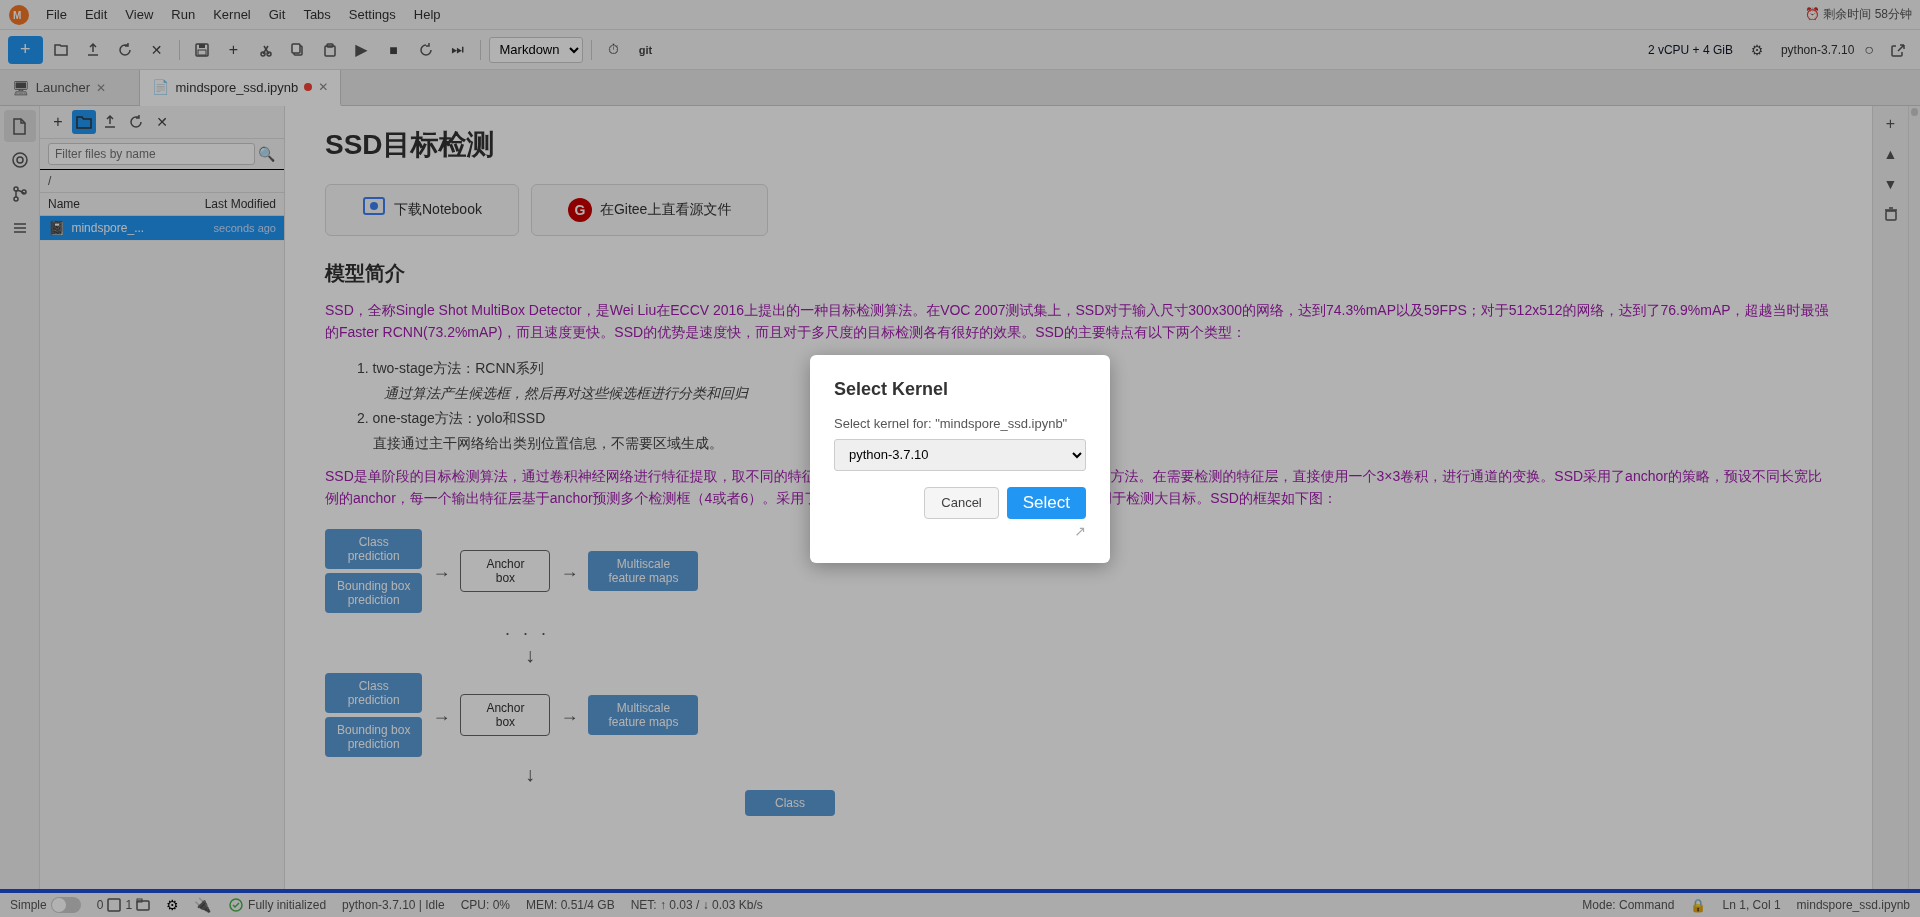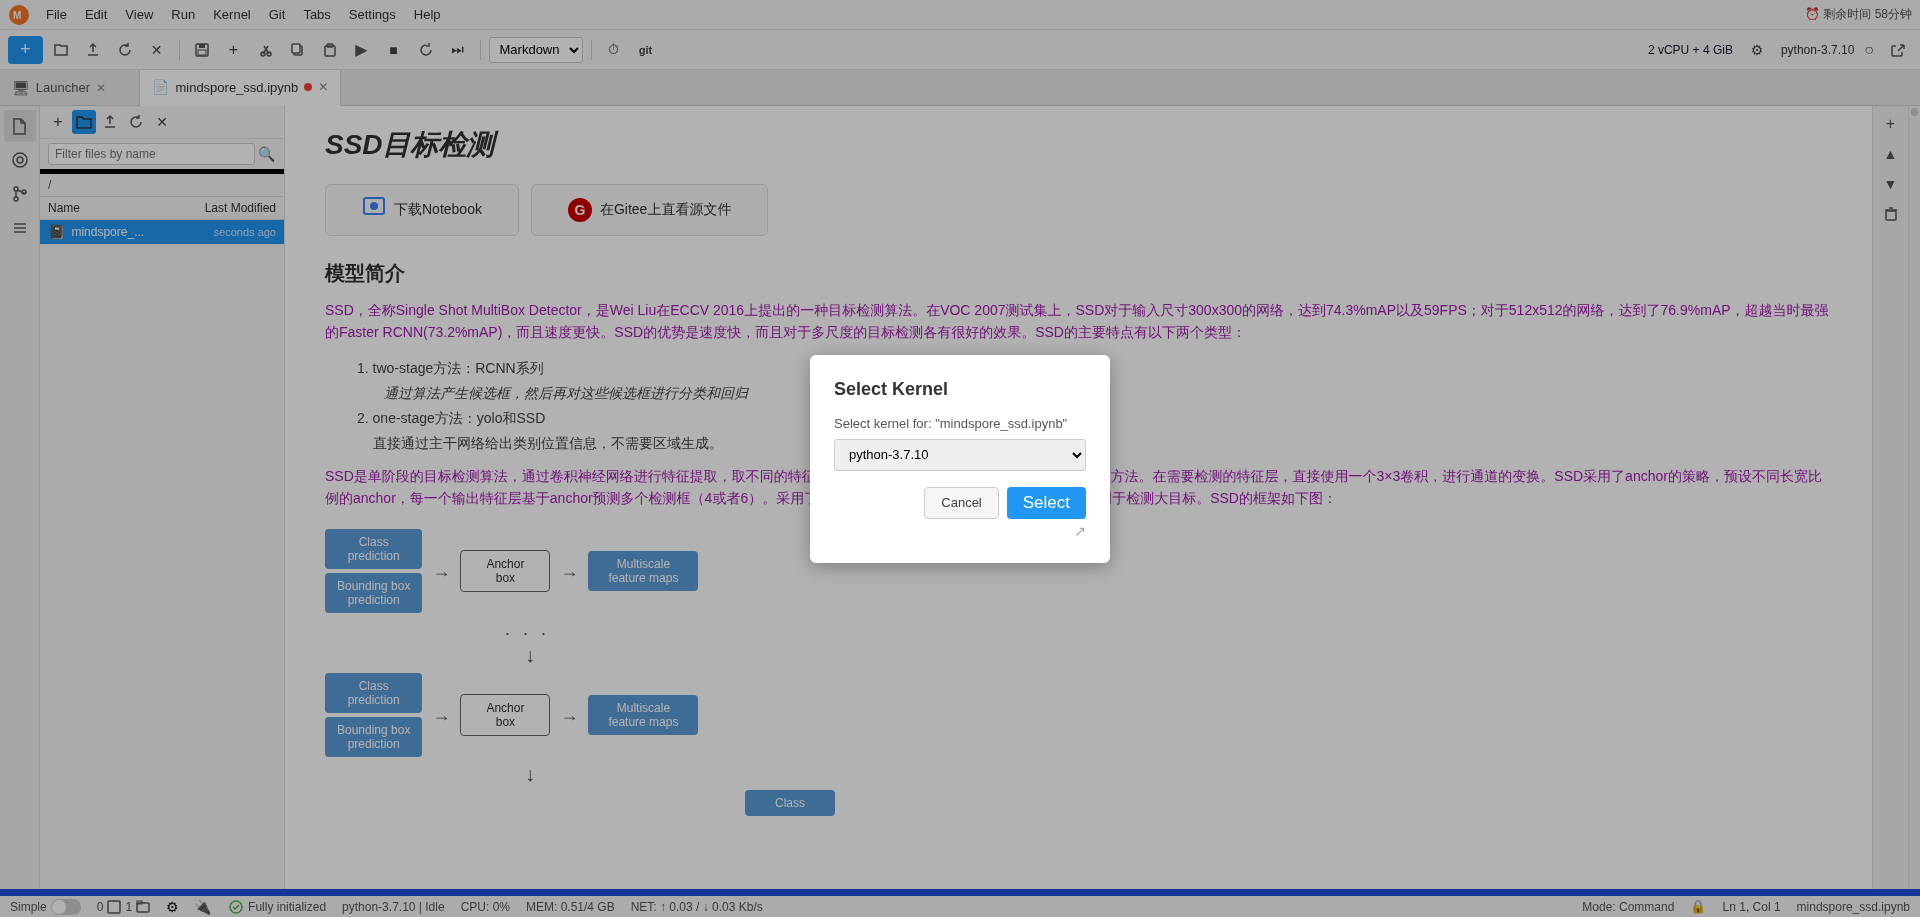--- a/index.html
+++ b/index.html
@@ -55,21 +55,21 @@
     #sidebar {
       width: 245px; background: #f5f5f5; border-right: 1px solid #ddd;
       display: flex; flex-direction: column; flex-shrink: 0;
     }
     #sidebar-toolbar {
       display: flex; align-items: center; padding: 4px 6px; gap: 2px;
       border-bottom: 1px solid #ddd;
     }
     .sidebar-btn { width: 24px; height: 24px; border: none; background: transparent; cursor: pointer; border-radius: 3px; display: flex; align-items: center; justify-content: center; font-size: 14px; color: #444; }
     .sidebar-btn.active { background: #2196F3; color: white; }
-    #filter-box { display: flex; align-items: center; padding: 4px 8px; gap: 4px; border-bottom: 5px solid #000000; }
+    #filter-box { display: flex; align-items: center; padding: 4px 8px; gap: 4px; border-bottom: 1px solid #000000; }
     #filter-box input { flex: 1; border: 1px solid #ccc; border-radius: 3px; padding: 3px 6px; font-size: 12px; }
     #file-header { display: flex; align-items: center; padding: 4px 8px; border-bottom: 1px solid #ddd; font-size: 12px; color: #666; }
     #file-header .name-col { flex: 1; font-weight: 500; color: #333; }
     #file-header .mod-col { width: 100px; text-align: right; font-weight: 500; color: #333; }
     .breadcrumb { padding: 4px 8px; font-size: 12px; color: #555; border-bottom: 1px solid #ddd; display: flex; align-items: center; gap: 2px; }
     .file-item { display: flex; align-items: center; padding: 4px 8px; cursor: pointer; border-bottom: 1px solid #eee; }
     .file-item.selected { background: #2196F3; color: white; }
     .file-item .file-icon { margin-right: 6px; font-size: 14px; }
     .file-item .file-name { flex: 1; font-size: 12px; white-space: nowrap; overflow: hidden; text-overflow: ellipsis; }
     .file-item .file-mod { font-size: 11px; color: #888; }
@@ -79,21 +79,21 @@
     #left-icons {
       width: 40px; background: #f0f0f0; border-right: 1px solid #ddd;
       display: flex; flex-direction: column; align-items: center; padding: 4px 0; gap: 2px;
     }
     .left-icon-btn { width: 32px; height: 32px; border: none; background: transparent; cursor: pointer; border-radius: 4px; display: flex; align-items: center; justify-content: center; font-size: 16px; color: #555; }
     .left-icon-btn.active { background: #ddd; }
 
     
     #content { flex: 1; background: white; overflow-y: auto; padding: 20px 40px; position: relative; }
     
-    .notebook-title { font-size: 28px; font-weight: bold; color: #333; margin-bottom: 20px; font-style: italic; }
+    .notebook-title { font-size: 28px; font-weight: bold; color: #333; margin-bottom: 20px; }
     
     .action-buttons { display: flex; gap: 12px; margin-bottom: 24px; }
     .action-btn {
       display: flex; align-items: center; gap: 8px; padding: 10px 36px;
       border: 1px solid #ddd; border-radius: 6px; cursor: pointer; background: #f9f9f9;
       font-size: 14px; color: #333; text-decoration: none;
     }
 
     .section-title { font-size: 20px; font-weight: bold; color: #333; margin: 16px 0 12px; }
     
@@ -111,21 +111,21 @@
 
     
     #right-icons {
       width: 36px; background: #f0f0f0; border-left: 1px solid #ddd;
       display: flex; flex-direction: column; align-items: center; padding: 4px 0; gap: 2px;
     }
     .right-icon-btn { width: 28px; height: 28px; border: none; background: transparent; cursor: pointer; border-radius: 3px; display: flex; align-items: center; justify-content: center; font-size: 14px; color: #555; }
 
     
     #status-bar {
-      height: 28px; background: #f5f5f5; border-top: 7px solid #1d4ed8;
+      height: 28px; background: #f5f5f5; border-top: 4px solid #1d4ed8;
       display: flex; align-items: center; padding: 0 10px; gap: 16px;
       font-size: 12px; color: #555; position: fixed; bottom: 0; left: 0; right: 0;
     }
     .status-item { display: flex; align-items: center; gap: 4px; }
     .status-toggle { width: 30px; height: 16px; background: #ccc; border-radius: 8px; position: relative; cursor: pointer; }
     .status-toggle .knob { width: 14px; height: 14px; background: white; border-radius: 50%; position: absolute; top: 1px; left: 1px; }
 
     
     #modal-overlay {
       position: fixed; top: 0; left: 0; right: 0; bottom: 0;

